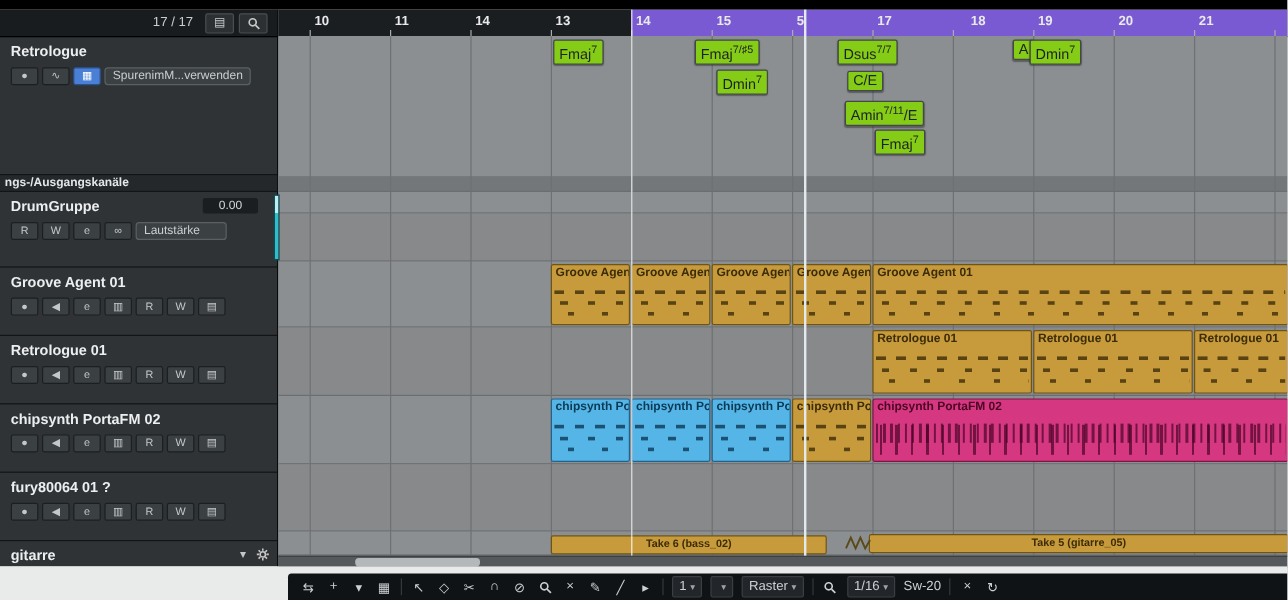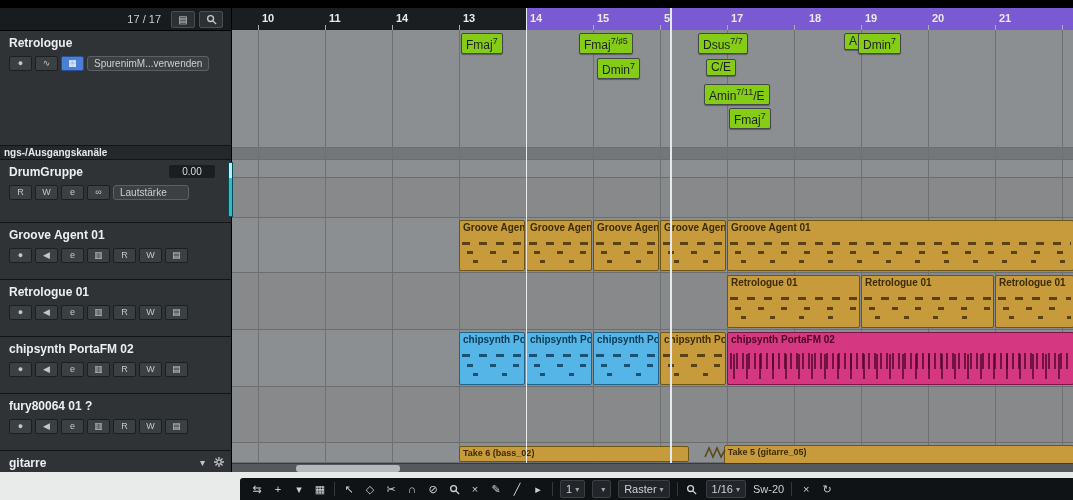--- a/index.html
+++ b/index.html
@@ -303,24 +303,24 @@
         <div class="clip-notes notes-midi"></div>
       </div>
       <div class="clip gold" style="left: 428px; width: 66px; top: 302px; height: 53px;">
         <div class="clip-label">chipsynth Po</div>
         <div class="clip-notes notes-midi"></div>
       </div>
       <div class="clip magenta" style="left: 495px; width: 347.4px; top: 302px; height: 53px;">
         <div class="clip-label">chipsynth PortaFM 02</div>
         <div class="clip-notes notes-dense"></div>
       </div>
-      <div class="clip gold thin" style="left: 227px; width: 230.15px; top: 416px; height: 16px;">
+      <div class="clip gold thin" style="left: 227px; width: 230.15px; top: 416px; height: 16px; text-align: center;">
         <div class="clip-label">Take 6 (bass_02)</div>
       </div>
-      <div class="clip gold thin" style="left: 491.65px; width: 350.75px; top: 415px; height: 32px;">
+      <div class="clip gold thin" style="left: 491.65px; width: 350.75px; top: 415px; height: 16px; text-align: center;">
         <div class="clip-label">Take 5 (gitarre_05)</div>
       </div>
       <div style="position: absolute; left: 472px; top: 415px;"><svg width="22" height="14" viewBox="0 0 22 14">
           <polyline points="1,12 5,3 9,12 13,3 17,12 21,5" fill="none" stroke="#5a4a18" stroke-width="1.6"></polyline>
         </svg></div>
       <div class="chord" style="left: 229px; top: 3px;"><span>Fmaj</span><sup>7</sup></div>
       <div class="chord" style="left: 347px; top: 3px;"><span>Fmaj</span><sup>7/♯5</sup></div>
       <div class="chord" style="left: 365px; top: 28px;"><span>Dmin</span><sup>7</sup></div>
       <div class="chord" style="left: 466px; top: 3px;"><span>Dsus</span><sup>7/7</sup></div>
       <div class="chord" style="left: 474px; top: 29px;"><span>C/E</span></div>

